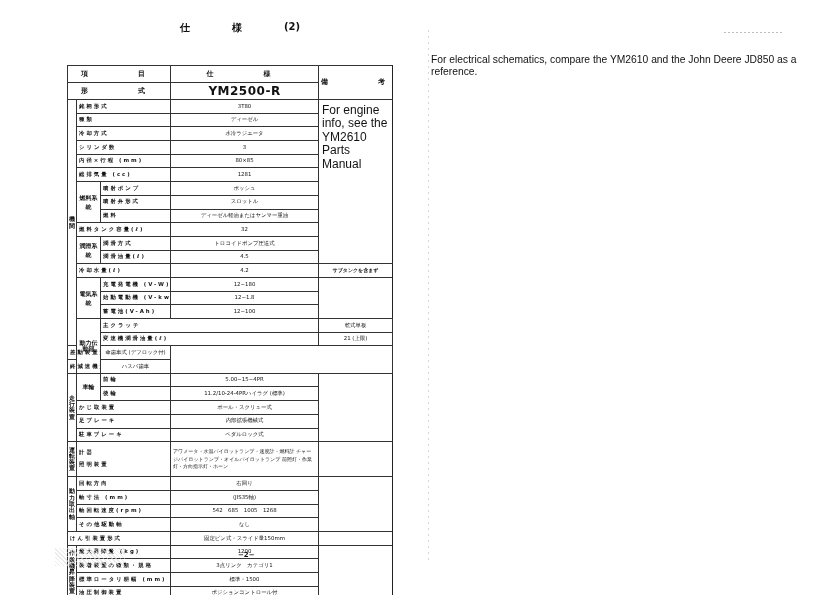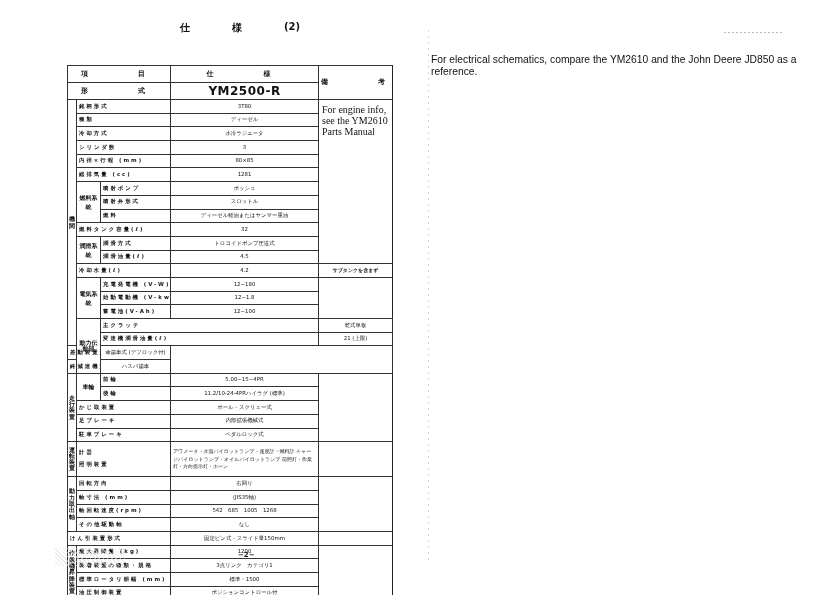--- a/index.html
+++ b/index.html
@@ -12,21 +12,21 @@
   .spec-table td { border:1px solid #333; padding:0 2px; font-size:5.4px; line-height:1; height:12.7px;
                    white-space:nowrap; overflow:hidden; vertical-align:middle; }
   .spec-table td.val { text-align:center; }
   .spec-table td.hdr { text-align:center; font-size:7px; font-weight:bold; letter-spacing:12px; height:16px; }
   .spec-table td.model { font-weight:bold; font-size:12px; letter-spacing:0.5px; height:16px; }
   .spec-table td.cat { font-weight:bold; font-size:6px; text-align:center; white-space:normal;
                        width:8px; padding:0; line-height:1.05; }
   .spec-table td.sub { font-weight:bold; font-size:6px; text-align:center; white-space:normal; line-height:1.5; }
   .spec-table td.item { font-weight:bold; letter-spacing:2px; text-align:justify; }
   .spec-table td.multi { text-align:left; white-space:normal; line-height:1.45; font-size:5px; height:34px; }
-  .spec-table td.note { font-size:10px; font-family:Liberation Serif, serif; white-space:normal;
+  .spec-table td.note { font-size:12px; font-family:Liberation Sans, sans-serif; white-space:normal;
                         line-height:1.12; vertical-align:top; padding:4px 3px; color:#111; }
   .spec-table td.note-small { font-size:5px; text-align:center; font-weight:bold; }
   .page-number { position:absolute; left:238px; top:551px; font-size:7px; font-weight:bold; }
   .scan-noise { position:absolute; left:55px; top:548px; width:70px; height:18px;
                 background:repeating-linear-gradient(45deg,#ddd 0 1px,transparent 1px 3px); opacity:.6; }
   .side-note { position:absolute; left:431px; top:54px; width:390px; font-family:"Liberation Sans", sans-serif;
                font-size:10.3px; line-height:1.2; color:#111; }
   .right-margin-line { position:absolute; left:428px; top:30px; width:1px; height:530px;
                        background:repeating-linear-gradient(#bbb 0 2px,transparent 2px 6px); opacity:.6; }
   .scan-dash { position:absolute; left:724px; top:32px; width:58px; height:1px;

